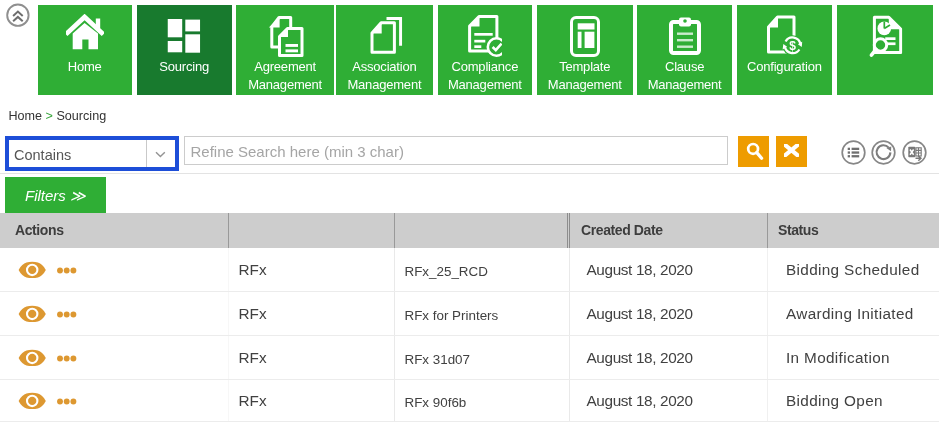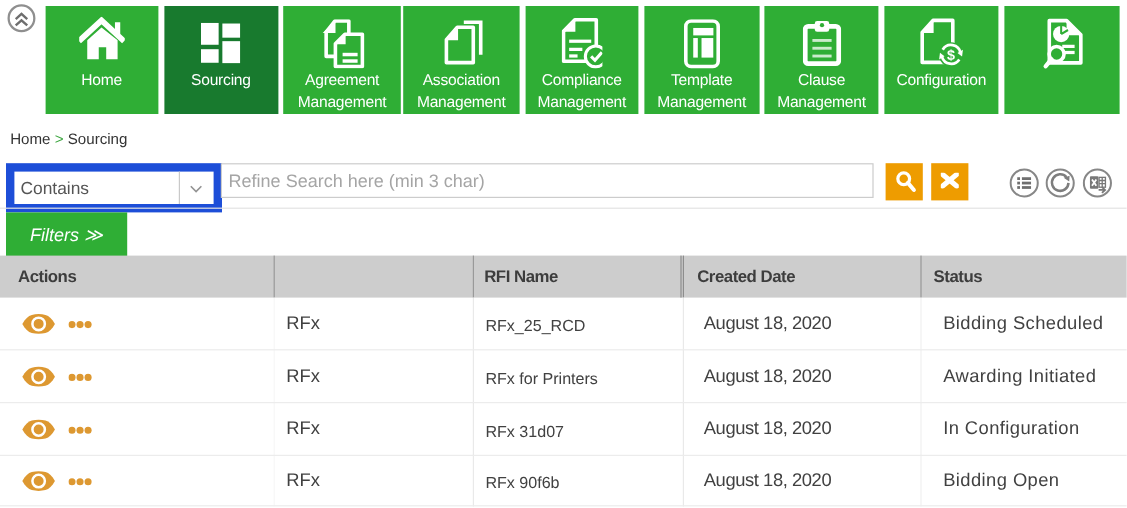--- a/index.html
+++ b/index.html
@@ -117,21 +117,21 @@
     <path d="M16.8 14.4 V7.4 M16.8 14.4 L22.5 11" stroke="#2fae35" stroke-width="1.7"></path>
     <rect x="17.7" y="23.3" width="10.3" height="2.7" fill="#fff"></rect>
     <rect x="17.7" y="28.4" width="10.3" height="2.7" fill="#fff"></rect>
     <circle cx="13" cy="31" r="6.2" fill="#2fae35" stroke="#fff" stroke-width="3"></circle>
     <path d="M8.6 35.4 L3.9 41.2" stroke="#fff" stroke-width="3.6" stroke-linecap="round"></path>
   </svg>
 </div>
 
 <div class="abs" style="left:8.5px;top:109px;font-size:12.6px;color:#333;">Home <span style="color:#38a53c">&gt;</span> Sourcing</div>
 
-<div class="abs" style="left:4.5px;top:136.3px;width:166px;height:26.5px;border:7px solid #1d4ed8;">
+<div class="abs" style="left:4.5px;top:136.3px;width:166px;height:26.5px;border:4px solid #1d4ed8;">
   <div class="abs" style="left:5.5px;top:2px;height:26.5px;line-height:26.5px;font-size:14.5px;color:#555;">Contains</div>
   <div class="abs" style="right:0;top:0;width:28px;height:26.5px;border-left:1px solid #c9c9c9;">
     <svg style="position:absolute;left:8.3px;top:11px" width="11" height="7" viewBox="0 0 11 7">
       <path d="M1 1.2 L5.4 5.6 L9.8 1.2" fill="none" stroke="#949494" stroke-width="1.4"></path>
     </svg>
   </div>
 </div>
 
 <div class="abs" style="left:183.5px;top:136.3px;width:542px;height:27px;border:1px solid #ccc;">
   <div class="abs" style="left:6px;top:1px;height:27px;line-height:27px;font-size:15px;color:#a5a5a5;">Refine Search here (min 3 char)</div>
@@ -182,21 +182,20 @@
   <div class="abs" style="left:20.5px;top:10px;">Filters ≫</div>
 </div>
 
 <div class="abs" style="left:0;top:212.5px;width:939px;height:35.5px;background:#cdcdcd;">
   <div class="abs" style="left:227.7px;top:0;width:1px;height:35.5px;background:#999;"></div>
   <div class="abs" style="left:394px;top:0;width:1px;height:35.5px;background:#999;"></div>
   <div class="abs" style="left:567.2px;top:0;width:1px;height:35.5px;background:#8d8d8d;"></div>
   <div class="abs" style="left:569.1px;top:0;width:1px;height:35.5px;background:#8d8d8d;"></div>
   <div class="abs" style="left:766.6px;top:0;width:1px;height:35.5px;background:#999;"></div>
   <div class="abs hdr" style="left:15px;top:0;height:35.5px;line-height:35.5px;font-size:14px;font-weight:bold;letter-spacing:-0.4px;color:#3d3d3d;">Actions</div>
-  <div class="abs hdr" style="left:403.5px;top:0;height:35.5px;line-height:35.5px;font-size:14px;font-weight:bold;letter-spacing:-0.4px;color:#3d3d3d;">RFI Name</div>
   <div class="abs hdr" style="left:581px;top:0;height:35.5px;line-height:35.5px;font-size:14px;font-weight:bold;letter-spacing:-0.4px;color:#3d3d3d;">Created Date</div>
   <div class="abs hdr" style="left:778px;top:0;height:35.5px;line-height:35.5px;font-size:14px;font-weight:bold;letter-spacing:-0.4px;color:#3d3d3d;">Status</div>
 </div>
 
 <div class="abs" style="left:227.7px;top:248px;width:1px;height:174px;background:#f7f7f7;"></div>
 <div class="abs" style="left:394px;top:248px;width:1px;height:174px;background:#e9e9e9;"></div>
 <div class="abs" style="left:568.6px;top:248px;width:1px;height:174px;background:#e9e9e9;"></div>
 <div class="abs" style="left:766.6px;top:248px;width:1px;height:174px;background:#f0f0f0;"></div>
 
 <div class="abs" style="left:0;top:291.0px;width:939px;height:1.4px;background:#ececec;"></div>
@@ -233,21 +232,21 @@
     <circle cx="14.2" cy="9.9" r="5.2" fill="none" stroke="#fff" stroke-width="2.1"></circle>
   </svg>
 <svg class="abs" style="left:56.9px;top:354.8px" width="20" height="7" viewBox="0 0 20 7">
     <circle cx="3" cy="3.5" r="2.95" fill="#dd9831"></circle>
     <circle cx="9.7" cy="3.5" r="2.95" fill="#dd9831"></circle>
     <circle cx="16.4" cy="3.5" r="2.95" fill="#dd9831"></circle>
   </svg>
 <div class="abs" style="left:238.5px;top:336.3px;height:44.0px;line-height:44.0px;font-size:15.3px;color:#414141;">RFx</div>
 <div class="abs" style="left:404.5px;top:336.3px;height:44.0px;line-height:44.0px;font-size:15.3px;color:#414141;font-size:13.4px;top:337.8px;">RFx 31d07</div>
 <div class="abs" style="left:586.5px;top:336.3px;height:44.0px;line-height:44.0px;font-size:15.3px;color:#414141;letter-spacing:-0.35px;">August 18, 2020</div>
-<div class="abs" style="left:786px;top:336.3px;height:44.0px;line-height:44.0px;font-size:15.3px;color:#414141;letter-spacing:0.35px;">In Configuration</div>
+<div class="abs" style="left:786px;top:336.3px;height:44.0px;line-height:44.0px;font-size:15.3px;color:#414141;letter-spacing:0.35px;">In Modification</div>
 <div class="abs" style="left:0;top:421.0px;width:939px;height:1.4px;background:#ececec;"></div>
 <svg class="abs" style="left:18px;top:391.40000000000003px" width="28.5" height="19.8" viewBox="0 0 28.5 19.8">
     <path d="M0.6 9.9 C3 5.5 5.5 3.2 8.5 2.4 C12 1.5 16.4 1.5 19.9 2.4 C22.9 3.2 25.4 5.5 27.8 9.9 C25.4 14.3 22.9 16.6 19.9 17.4 C16.4 18.3 12 18.3 8.5 17.4 C5.5 16.6 3 14.3 0.6 9.9 Z" fill="#dd9831"></path>
     <circle cx="14.2" cy="9.9" r="5.2" fill="none" stroke="#fff" stroke-width="2.1"></circle>
   </svg>
 <svg class="abs" style="left:56.9px;top:397.8px" width="20" height="7" viewBox="0 0 20 7">
     <circle cx="3" cy="3.5" r="2.95" fill="#dd9831"></circle>
     <circle cx="9.7" cy="3.5" r="2.95" fill="#dd9831"></circle>
     <circle cx="16.4" cy="3.5" r="2.95" fill="#dd9831"></circle>
   </svg>

